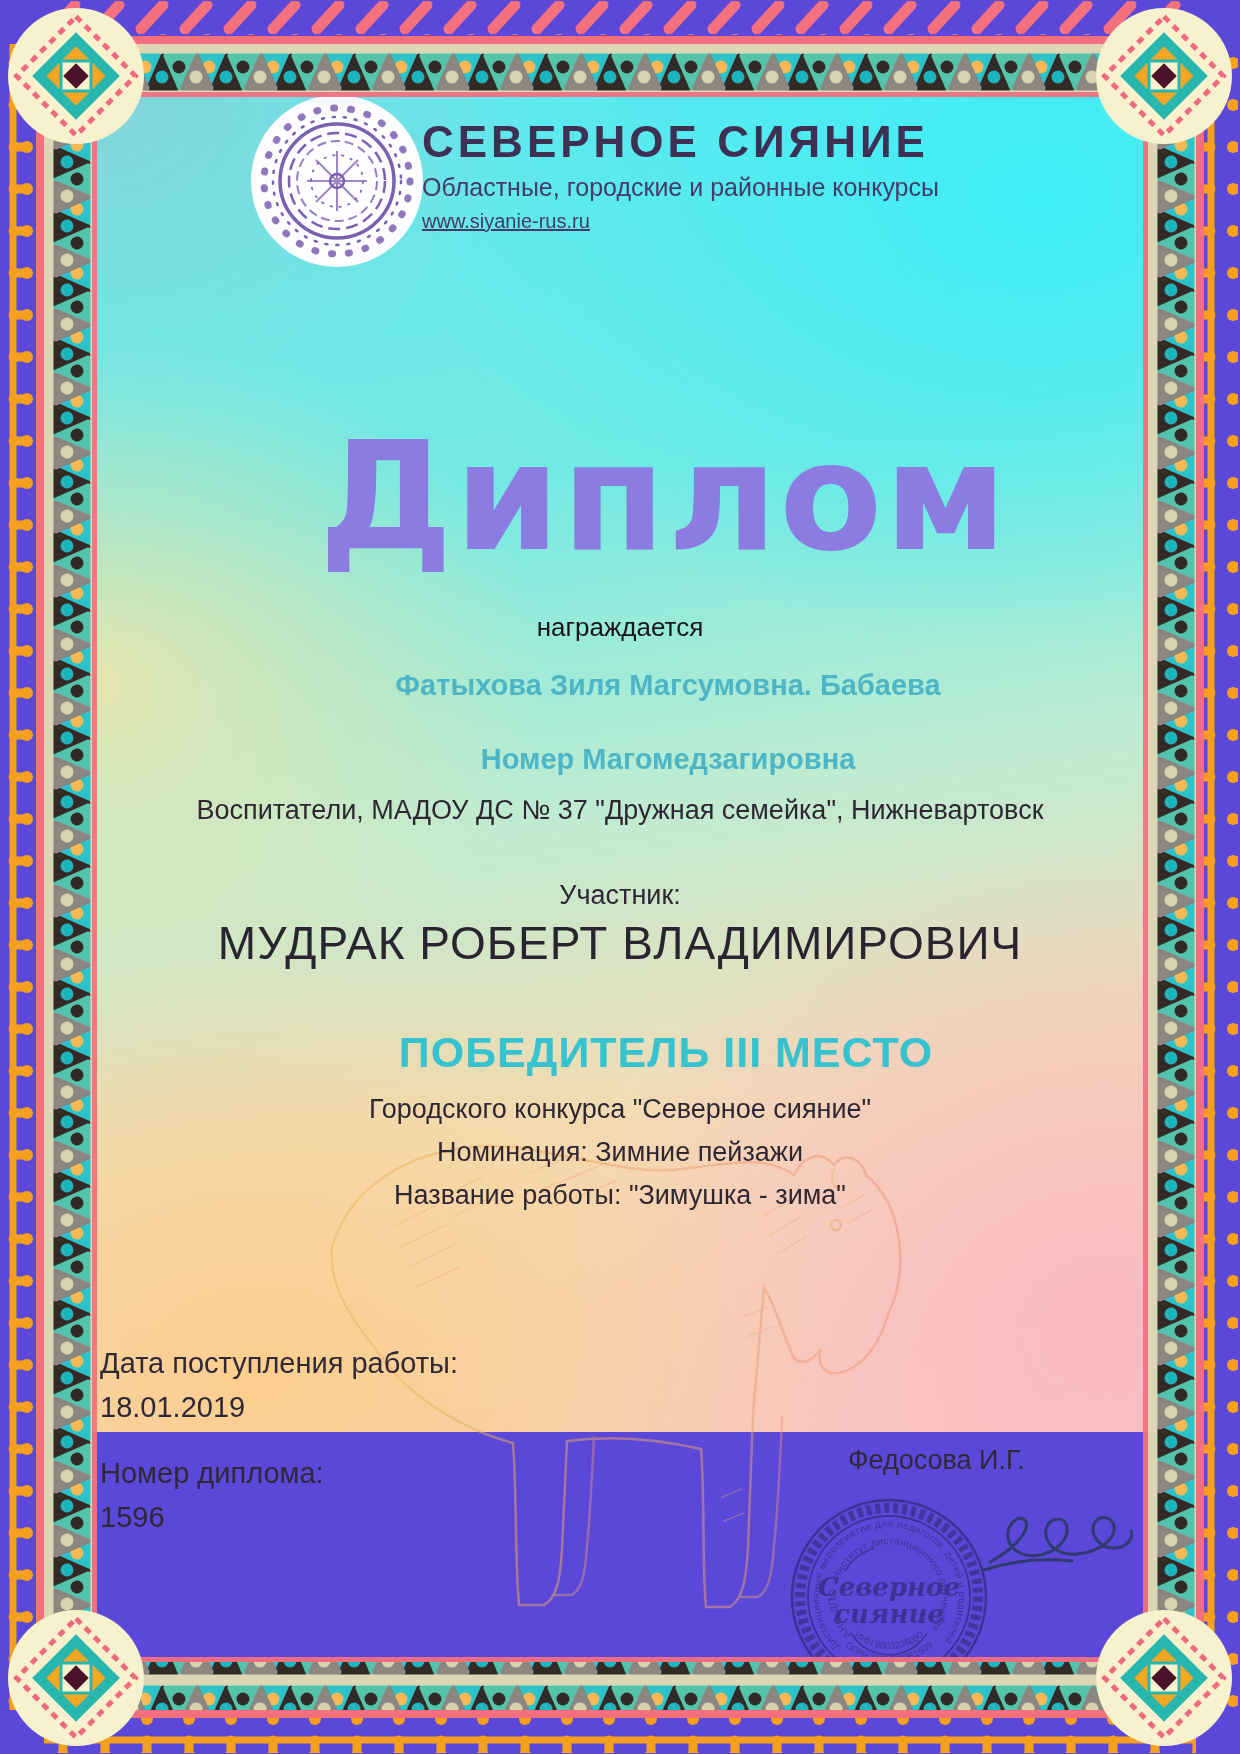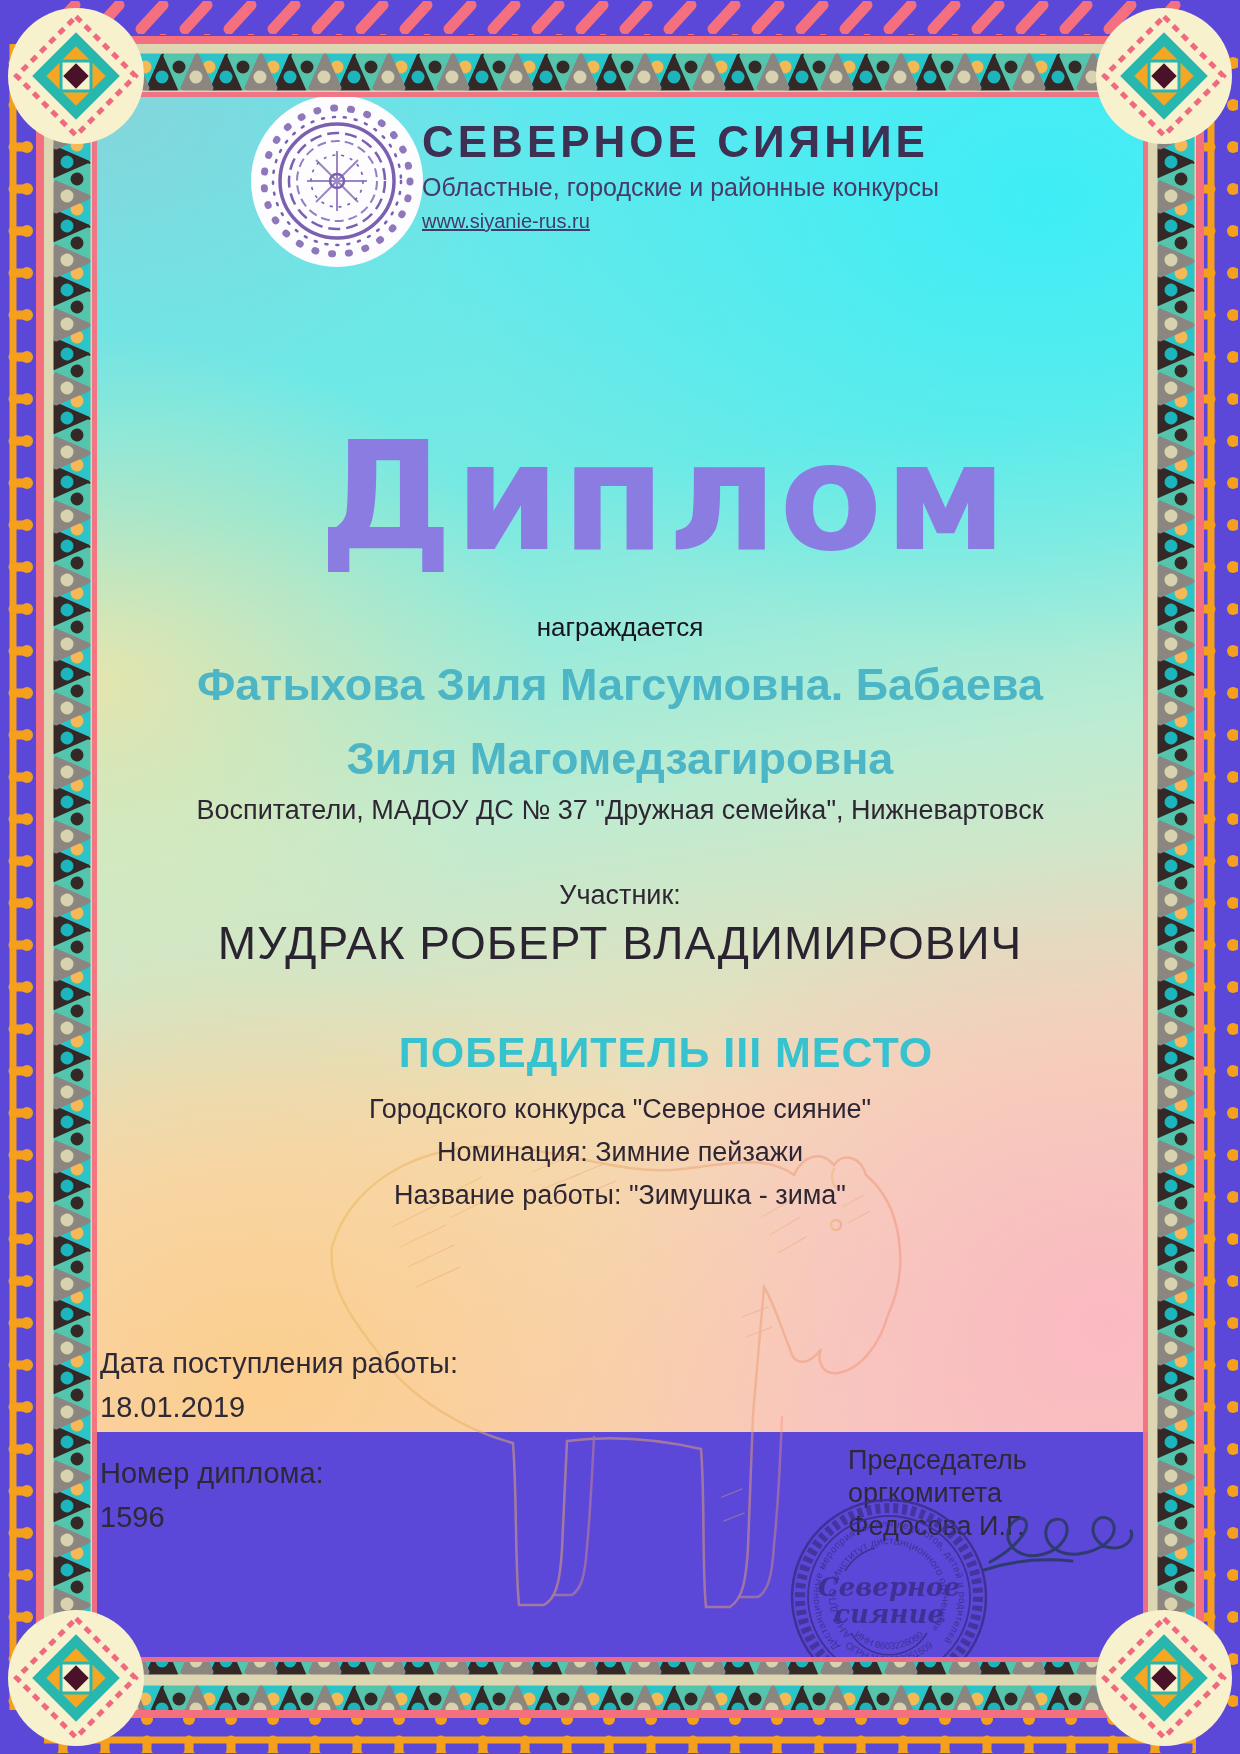--- a/index.html
+++ b/index.html
@@ -18,21 +18,21 @@
   
   .logo{position:absolute;left:158px;top:2px;}
   .hdr{position:absolute;left:330px;top:24px;text-align:left;}
   .hdr h1{margin:0;font-size:44px;line-height:52px;font-weight:700;letter-spacing:4px;color:#3e3053;}
   .hdr p{margin:4px 0 0 0;font-size:25px;line-height:30px;color:#453a68;}
   .hdr .url{display:inline-block;margin-top:8px;font-size:20px;color:#453a68;text-decoration:underline;}
   
   .big-title{top:330px;font-size:150px;line-height:150px;font-weight:700;color:#8b7ce2;
              font-family:"DejaVu Sans",sans-serif;letter-spacing:2px;padding-left:44px;}
   .awarded{top:520px;font-size:26px;color:#17141c;}
-  .names{top:556px;font-size:45px;line-height:74px;font-weight:700;color:#4db6c6;}
+  .names{top:556px;font-size:29px;line-height:74px;font-weight:700;color:#4db6c6;margin-left:48px;}
   .inst{top:703px;font-size:27px;}
   .plabel{top:788px;font-size:27px;}
   .pname{top:824px;font-size:46px;letter-spacing:1px;color:#2a2430;}
   .award{top:936px;font-size:43px;font-weight:700;color:#36c2cf;letter-spacing:1px;padding-left:46px;}
   .contest{top:996px;font-size:27px;line-height:43px;}
   .leftblock{position:absolute;left:8px;text-align:center;font-size:29px;color:#2f2837;}
   .rightblock{position:absolute;left:756px;text-align:left;font-size:27px;line-height:33px;color:#2f2837;}
   .sig{position:absolute;left:888px;top:1418px;}
   .stamp{position:absolute;left:697px;top:1405px;opacity:.86;}
   .bear{position:absolute;left:150px;top:985px;opacity:.5;}
@@ -97,39 +97,38 @@
           <path d="M500,240 l26,-10 M504,260 l26,-10 M480,420 l20,-8 M482,444 l20,-8"></path>
           <path d="M200,120 l40,-20 M210,140 l40,-20 M330,100 l34,-14 M340,118 l34,-14"></path>
         </g>
       </g>
     </svg>
 
     <div class="abs big-title">Диплом</div>
     <div class="abs awarded">награждается</div>
     <div class="abs names">
       <div>Фатыхова Зиля Магсумовна. Бабаева</div>
-      <div>Зиля Магомедзагировна</div>
+      <div>Номер Магомедзагировна</div>
     </div>
     <div class="abs inst">Воспитатели, МАДОУ ДС № 37 "Дружная семейка", Нижневартовск</div>
     <div class="abs plabel">Участник:</div>
     <div class="abs pname">МУДРАК РОБЕРТ ВЛАДИМИРОВИЧ</div>
     <div class="abs award">ПОБЕДИТЕЛЬ III МЕСТО</div>
     <div class="abs contest">
       <div>Городского конкурса "Северное сияние"</div>
       <div>Номинация: Зимние пейзажи</div>
       <div>Название работы: "Зимушка - зима"</div>
     </div>
 
     <div class="leftblock" style="top:1255px">Дата поступления работы:</div>
     <div class="leftblock" style="top:1299px">18.01.2019</div>
     <div class="leftblock" style="top:1365px">Номер диплома:</div>
     <div class="leftblock" style="top:1409px">1596</div>
 
     <div class="rightblock" style="top:1352px">
-      <div>Председатель оргкомитета</div>
       <div>Федосова И.Г.</div>
     </div>
 
     <svg class="sig" width="160" height="70" viewBox="0 0 160 70">
       <g fill="none" stroke="#2b3a63" stroke-width="3" stroke-linecap="round" opacity=".9">
         <path d="M4,60 C34,50 62,48 92,51"></path>
         <path d="M10,52 C32,40 50,22 46,12 C43,4 30,10 28,22 C26,38 42,50 64,44
                  C82,39 90,24 86,14 C82,6 68,8 66,20 C64,34 78,46 98,44
                  C122,41 136,28 134,16 C132,6 118,4 114,14 C110,26 120,38 134,38
                  C146,38 154,29 151,21"></path>

